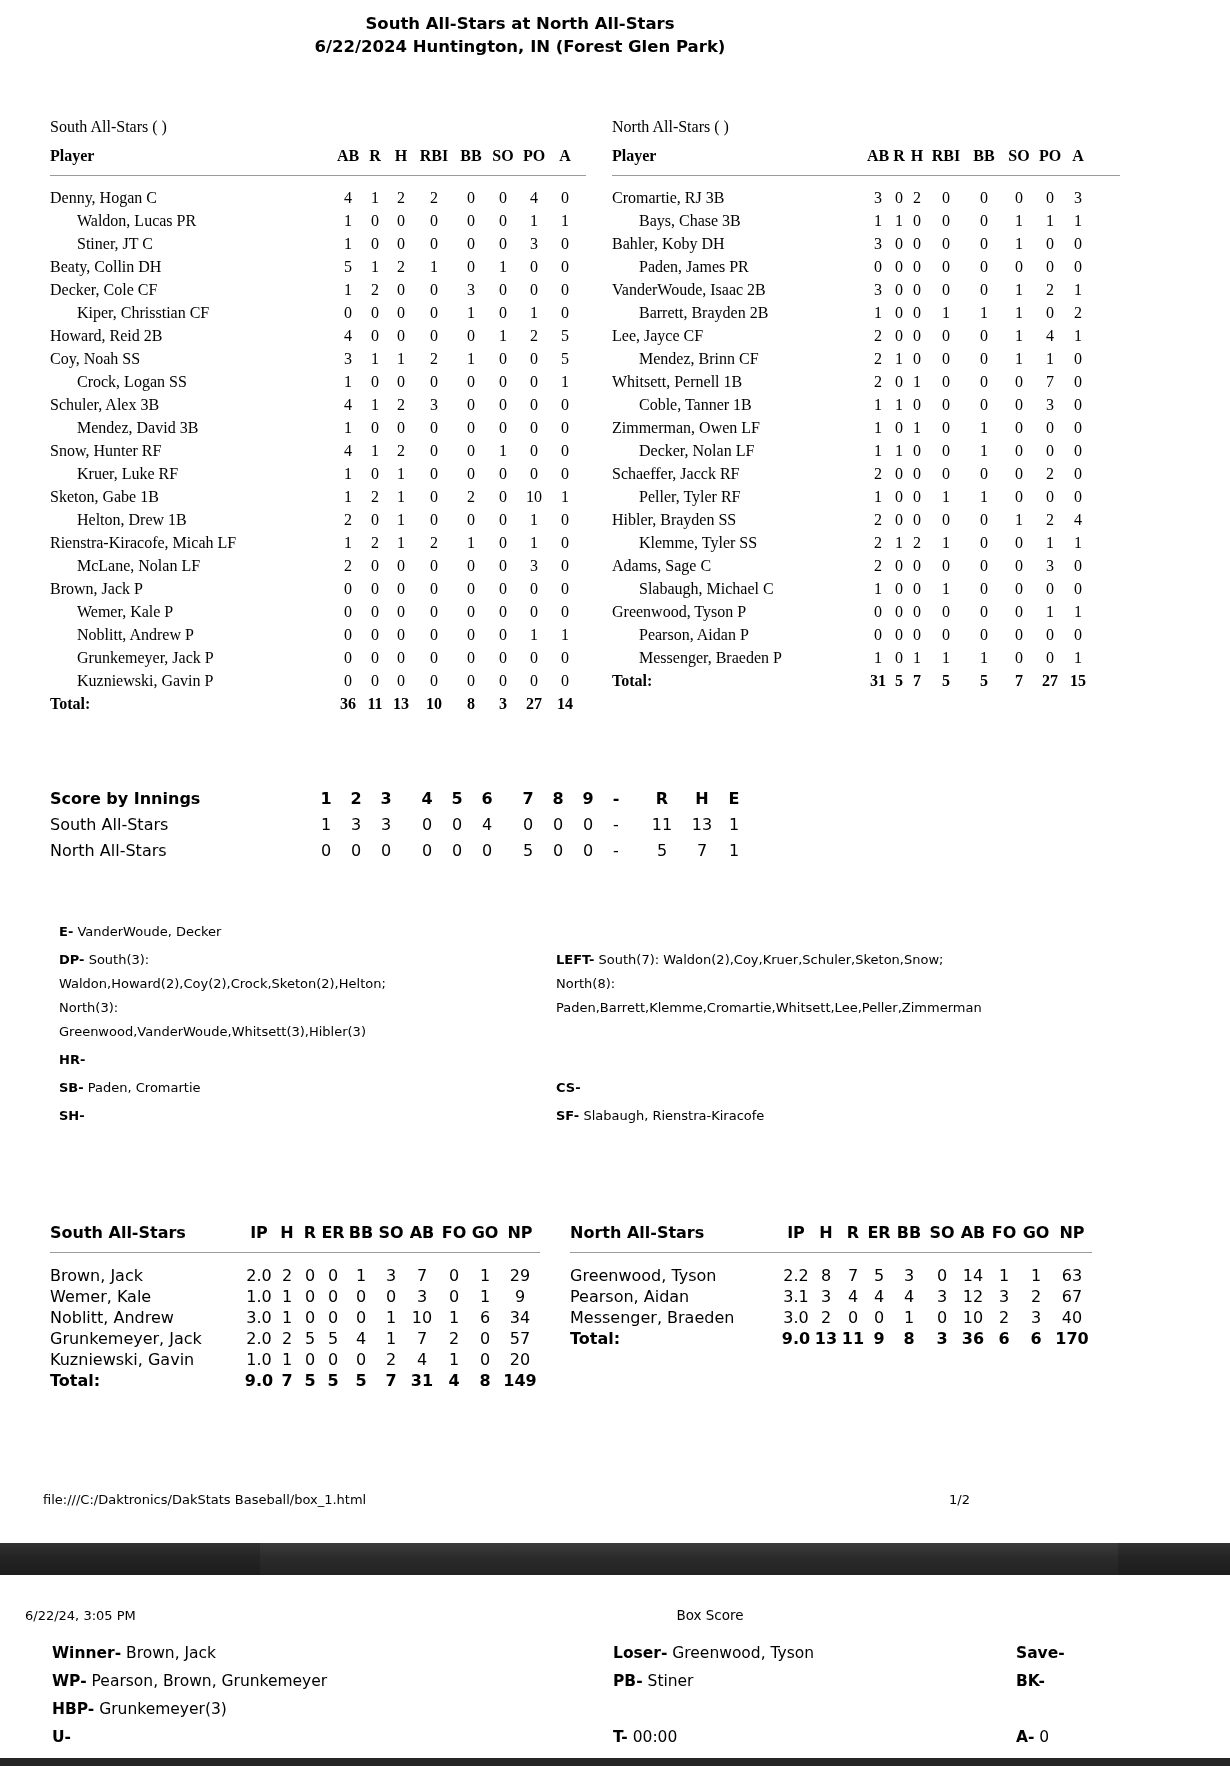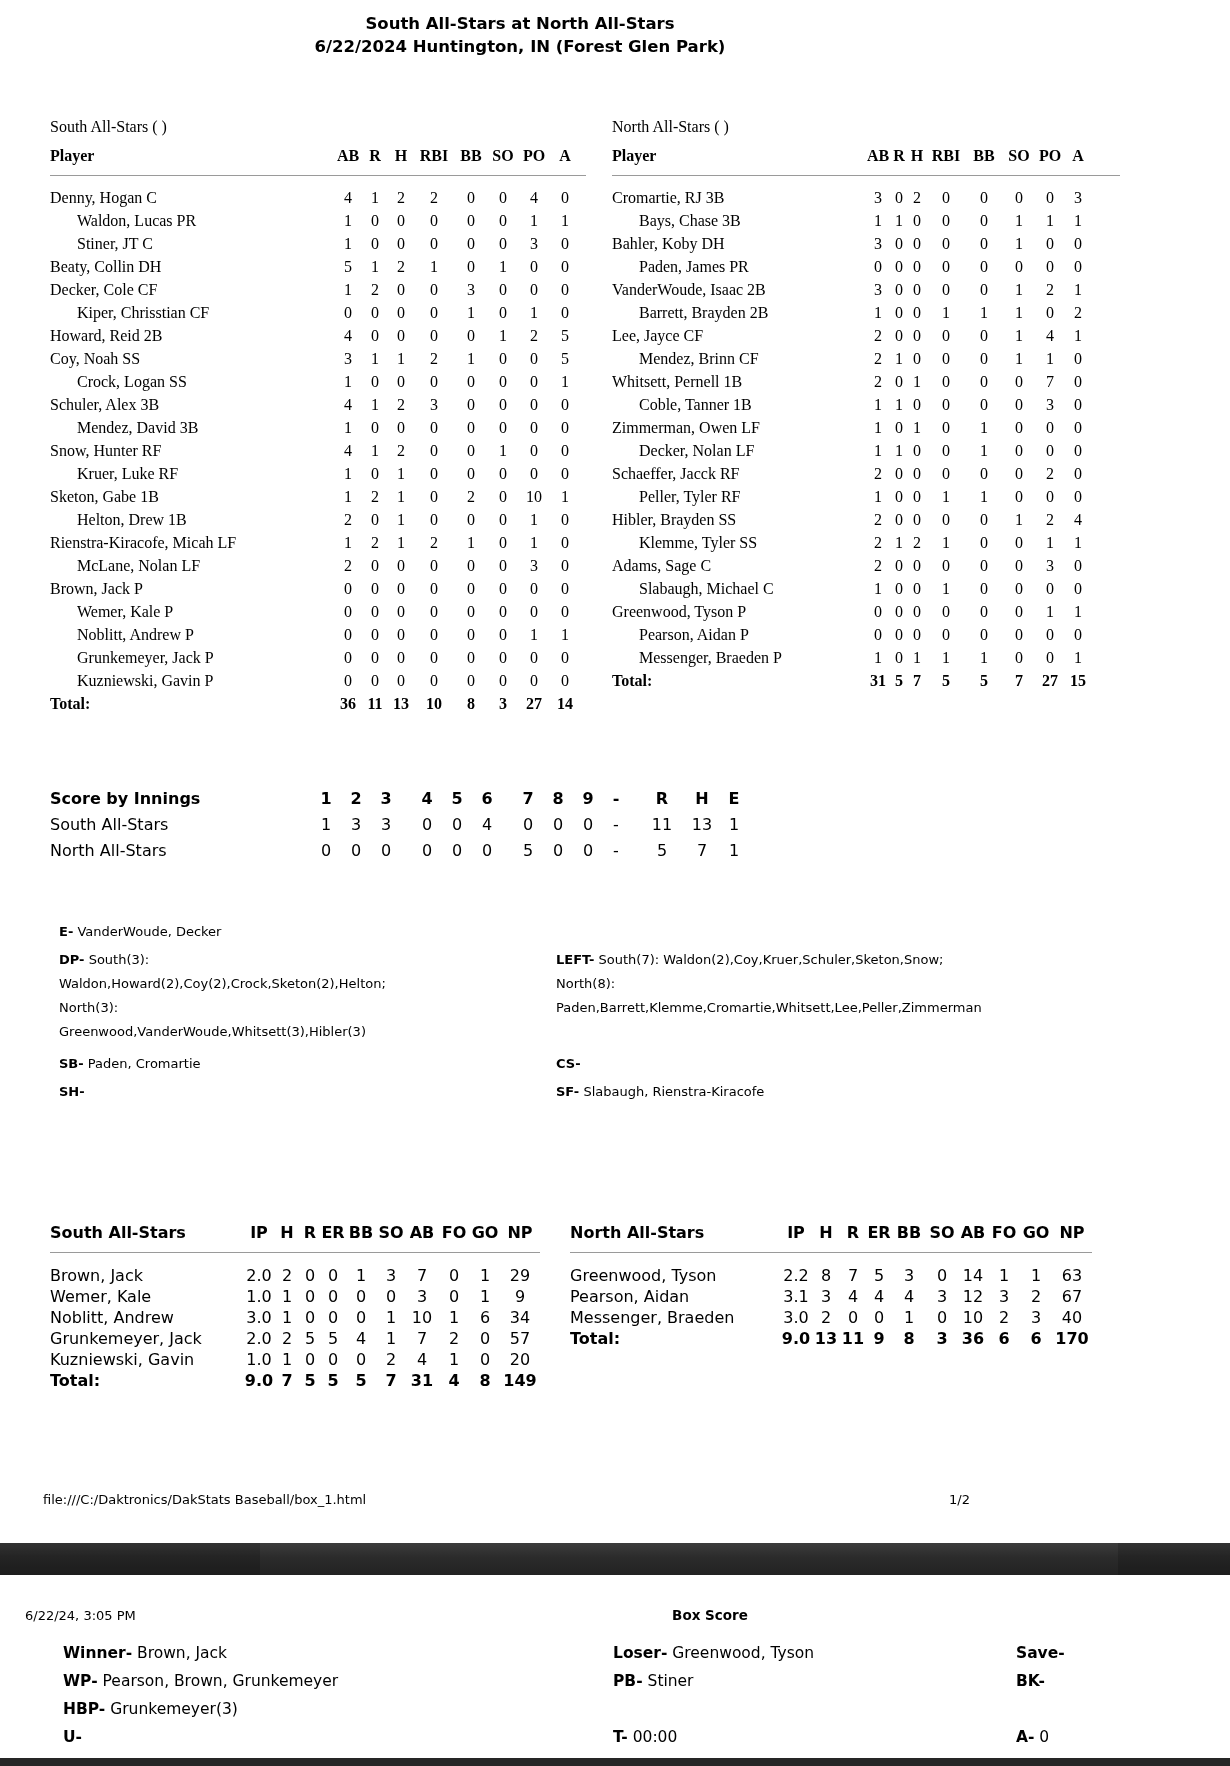--- a/index.html
+++ b/index.html
@@ -84,25 +84,25 @@
   
   .sep { position:absolute; top:1543px; left:0; width:1230px; height:32px;
          background:linear-gradient(180deg,#3c3c3c 0%, #2b2b2b 45%, #222222 100%); }
   .sep .seg-left { position:absolute; left:0; top:0; bottom:0; width:260px; background:rgba(0,0,0,0.16); }
   .sep .seg-right { position:absolute; right:0; top:0; bottom:0; width:112px; background:rgba(0,0,0,0.16); }
 
   
   .p2head { position:absolute; top:1607px; left:0; width:1230px; height:18px;
             font-size:13px; line-height:17px; }
   .p2date { position:absolute; left:25px; }
-  .p2title { position:absolute; left:620px; width:180px; text-align:center; font-size:13.5px;font-weight:bold; }
+  .p2title { position:absolute; left:620px; width:180px; text-align:center; font-size:13.5px; }
   .p2rows { position:absolute; top:1641px; left:0; width:1230px; font-size:15.5px; }
   .p2row { position:relative; height:28px; }
   .p2c { position:absolute; white-space:nowrap; line-height:24px; }
-  .p2c.col1 { left:63px; } .p2c.col2 { left:613px; } .p2c.col3 { left:1016px; }
+  .p2c.col1 { left:52px; } .p2c.col2 { left:613px; } .p2c.col3 { left:1016px; }
 
   .bottom-band { position:absolute; top:1758px; left:0; width:1230px; height:8px; background:#262626; }
 </style>
 </head>
 <body>
 
 <div>
 
   <div class="title">
     <div>South All-Stars at North All-Stars</div>
@@ -752,20 +752,21 @@
 Waldon,Howard(2),Coy(2),Crock,Sketon(2),Helton;
 North(3):
 Greenwood,VanderWoude,Whitsett(3),Hibler(3)</span></div>
         <div class="ncell nright"><span class="bold">LEFT-</span><span> South(7): Waldon(2),Coy,Kruer,Schuler,Sketon,Snow;
 North(8):
 Paden,Barrett,Klemme,Cromartie,Whitsett,Lee,Peller,Zimmerman</span></div>
       </div>
 
 
       <div class="note-row">
+        <div class="ncell nleft"><span class="bold">HR-</span><span></span></div>
         <div class="ncell nright"><span class="bold"></span><span></span></div>
       </div>
 
       <div class="note-row">
         <div class="ncell nleft"><span class="bold">SB-</span><span> Paden, Cromartie</span></div>
         <div class="ncell nright"><span class="bold">CS-</span><span></span></div>
       </div>
 
       <div class="note-row">
         <div class="ncell nleft"><span class="bold">SH-</span><span></span></div>

